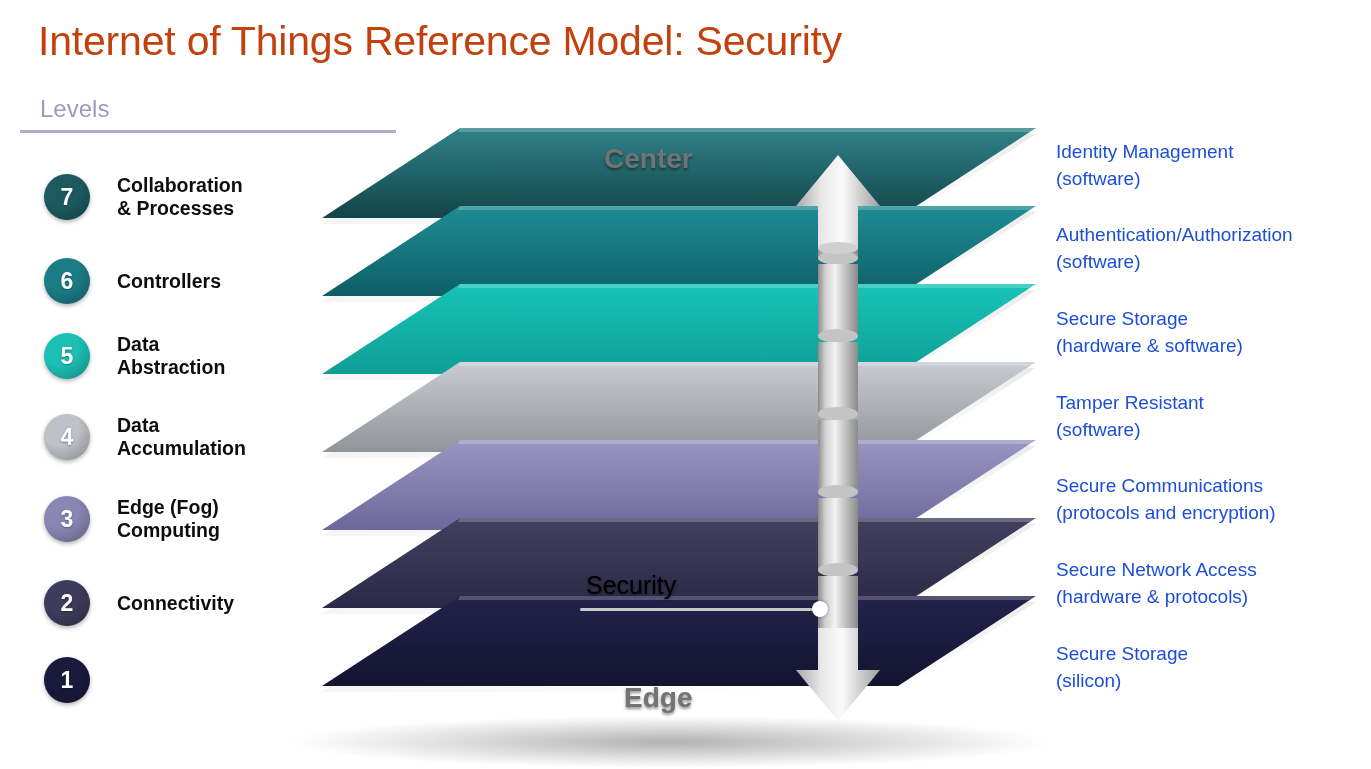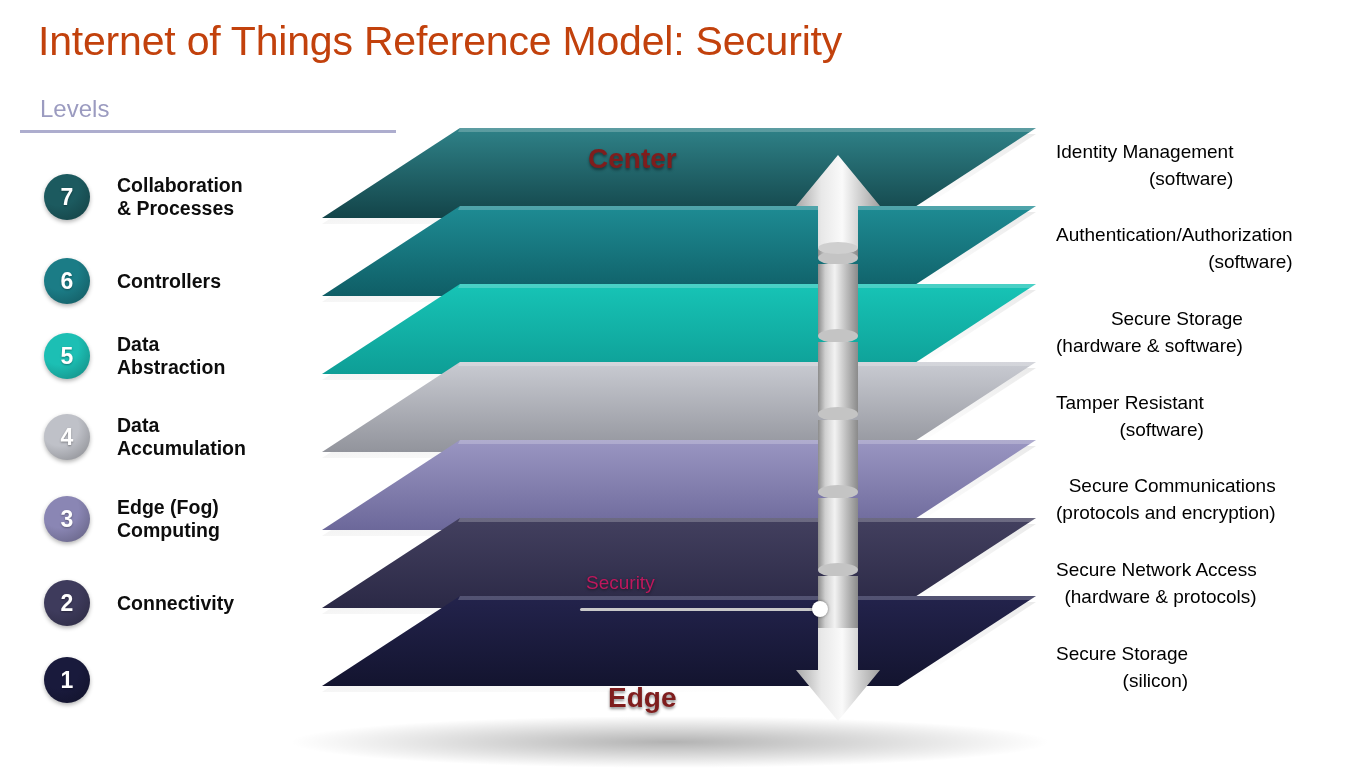--- a/index.html
+++ b/index.html
@@ -92,37 +92,38 @@
     height: 769px;
     pointer-events: none;
   }
   #stack svg { display: block; }
 
   
   .plane-caption {
     position: absolute;
     font-size: 28px;
     font-weight: bold;
-    color: #7f1d1d;
+    color: #737373;
     text-shadow: 0 2px 3px rgba(0,0,0,0.45);
     white-space: nowrap;
+    margin-left: 16px;
   }
   #caption-center { left: 588px; top: 143px; }
   #caption-edge   { left: 608px; top: 682px; }
 
   #security-callout {
     position: absolute;
     left: 580px;
     top: 573px;
     width: 248px;
   }
   #security-label {
-    font-size: 19px;
+    font-size: 25px;
     font-weight: 400;
-    color: #be185d;
+    color: #000000;
     text-shadow: 0 1px 3px rgba(0,0,0,0.5);
     line-height: 1;
     padding-left: 6px;
     white-space: nowrap;
   }
   #security-line {
     position: absolute;
     left: 0;
     top: 35px;
     width: 240px;
@@ -146,24 +147,23 @@
     position: absolute;
     left: 1056px;
     top: 0;
     width: 315px;
     height: 769px;
   }
   .right-label {
     position: absolute;
     left: 0;
     font-size: 19px;
-    color: #000000;
+    color: #1d4ed8;
     line-height: 1.42;
     white-space: pre-line;
-    text-align: right;
   }
 </style>
 </head>
 <body>
 
 <div id="page-title">Internet of Things Reference Model: Security</div>
 
 <div id="levels-header">Levels</div>
 <div id="levels-rule"></div>
 

